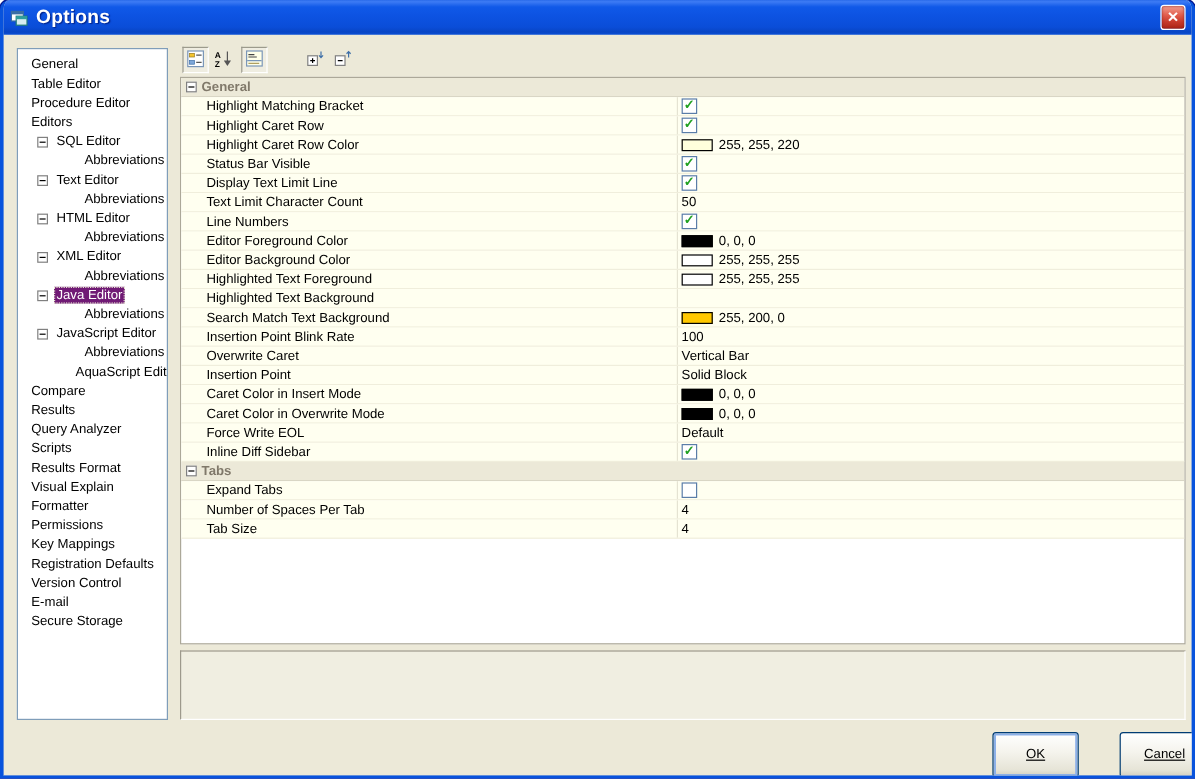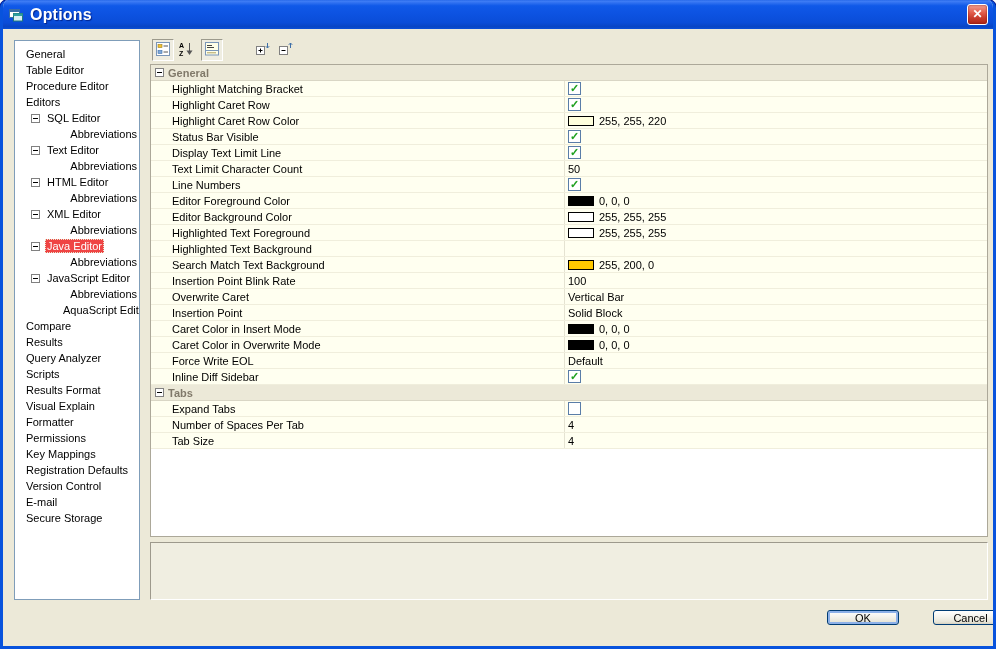--- a/index.html
+++ b/index.html
@@ -49,21 +49,21 @@
   .tree-item.indent2 { padding-left: 55px; justify-content: flex-end; }
   .expander {
     flex: 0 0 9px; width: 9px; height: 9px; border: 1px solid #808080;
     background: #fff; margin-right: 5px; position: relative;
   }
   .expander::before {
     content: ""; position: absolute; left: 1px; right: 1px; top: 3px; height: 1px; background: #000;
   }
   .tree-label { padding: 1px 2px; line-height: 12px; }
   .tree-item.sel .tree-label {
-    background: #ef4444; color: #fff; outline: 1px dotted #E8E8D0; outline-offset: -1px;
+    background: #701a75; color: #fff; outline: 1px dotted #E8E8D0; outline-offset: -1px;
   }
 
   
   .toolbar { position: absolute; left: 149px; top: 38px; height: 24px; display: flex; align-items: center; }
   .tb-btn {
     width: 22px; height: 22px; margin-right: 1px; padding: 0;
     display: flex; align-items: center; justify-content: center;
     background: transparent; border: 1px solid transparent; cursor: default;
   }
   .tb-btn.pressed {
@@ -103,23 +103,24 @@
 
   
   .desc {
     position: absolute; left: 147px; top: 542px; width: 838px; height: 58px;
     background: #F0EEE1;
     border: 1px solid; border-color: #9D998C #FFFFFF #FFFFFF #9D998C;
   }
 
   
   .xp-btn {
-    position: absolute; height: 15px; font-family: inherit; font-size: 11px; color: #000;
+    position: absolute; height: 38px; font-family: inherit; font-size: 11px; color: #000;
     border: 1px solid #003C74; border-radius: 3px; cursor: default;
     background: linear-gradient(180deg, #FFFFFF 0%, #F4F3EC 45%, #E6E4D7 85%, #D4CFBF 100%);
+    text-decoration: underline;
   }
   .xp-btn.default { box-shadow: inset 0 0 0 2px #8CB0E8; }
   .ok-btn { left: 824px; top: 610px; width: 72px; }
   .cancel-btn { left: 904px; top: 610px; width: 75px; margin-left: 26px; }
 </style>
 </head>
 <body>
 
 <div class="window">
 

